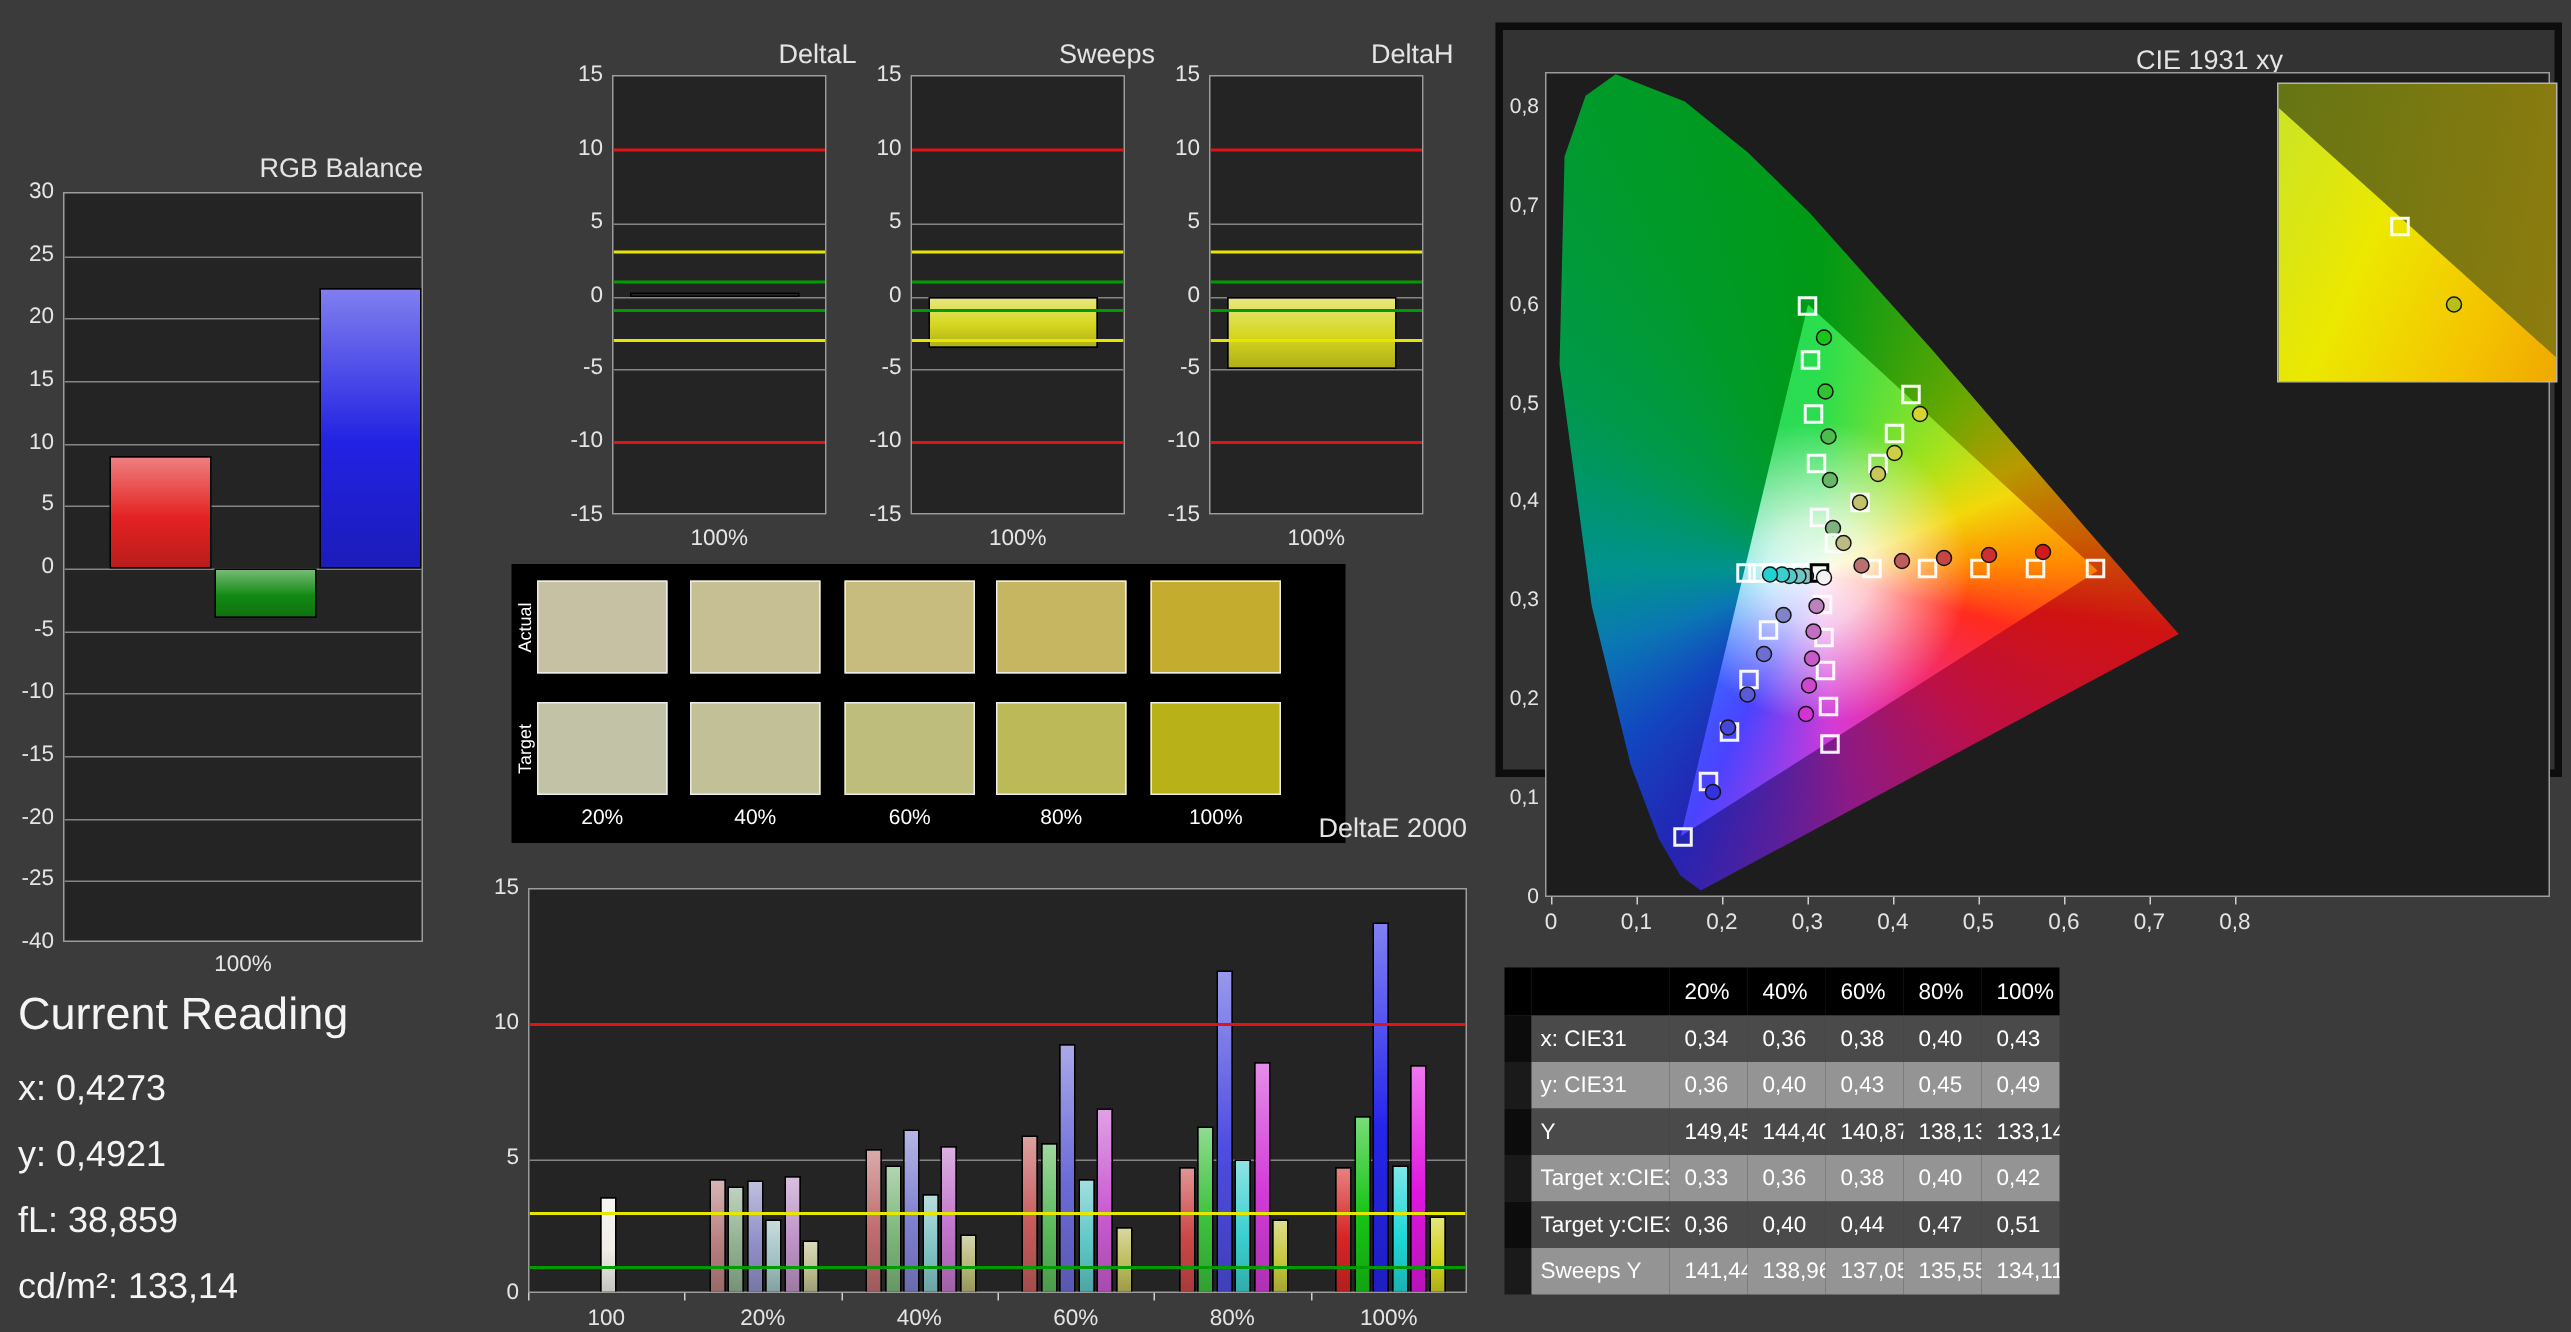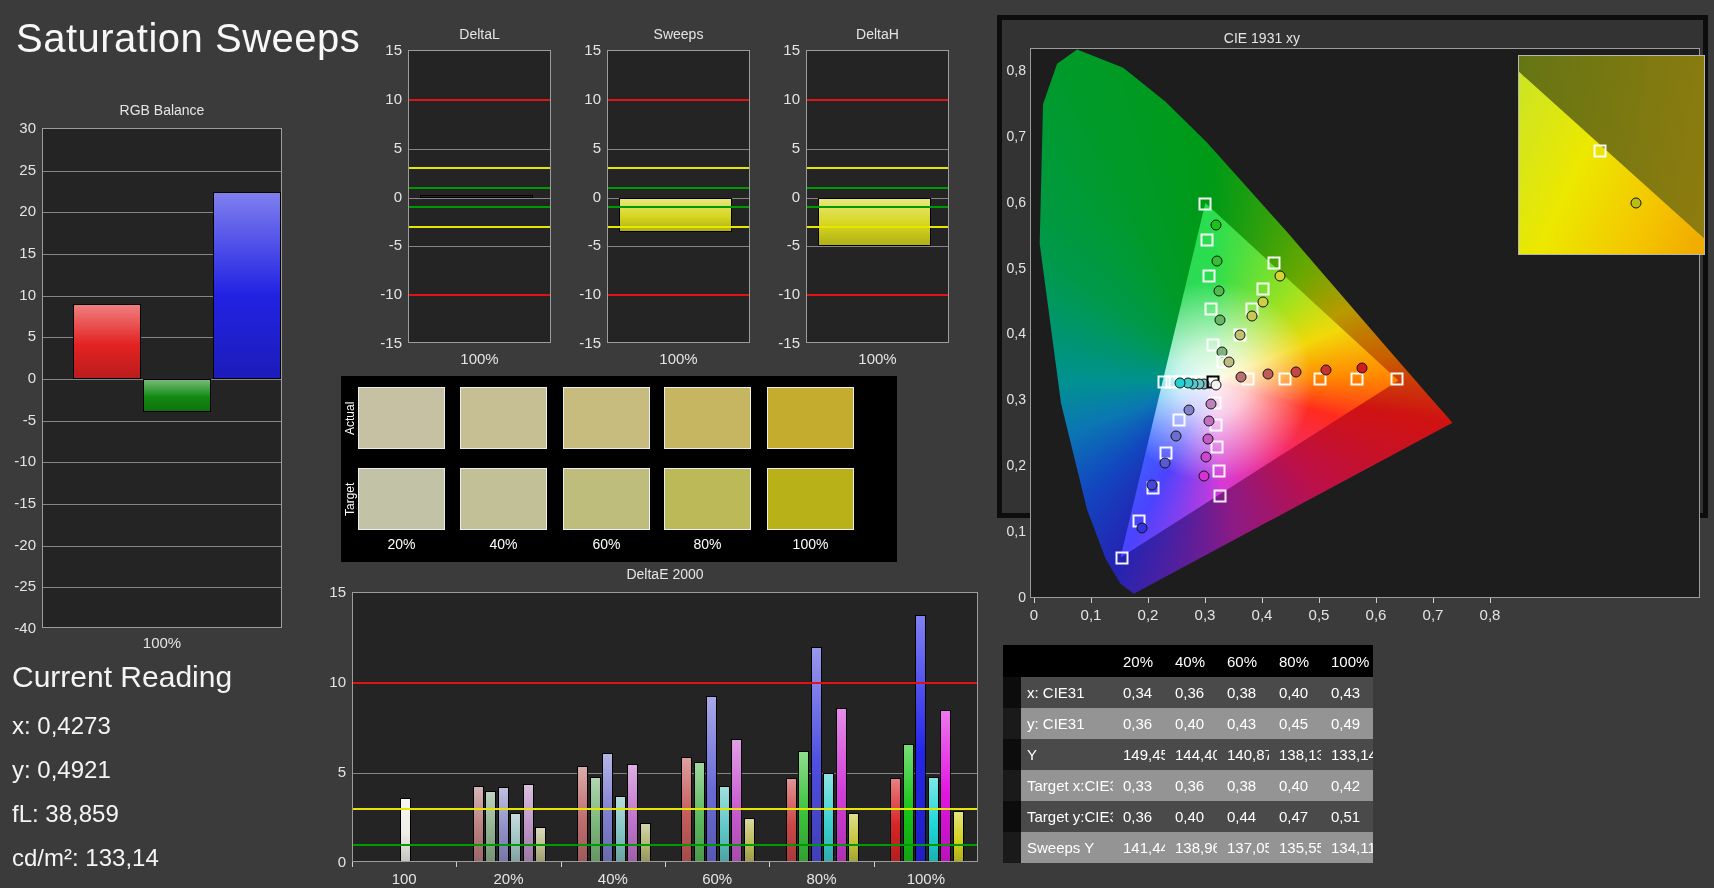--- a/index.html
+++ b/index.html
@@ -1,20 +1,20 @@
 <!DOCTYPE html>
 <html><head>
 <meta charset="utf-8">
 <style>
   html,body{margin:0;padding:0;background:#3b3b3b;}
   #app{position:relative;width:1714px;height:888px;background:#3b3b3b;overflow:hidden;
        font-family:"Liberation Sans",sans-serif;color:#ececec;}
   .abs{position:absolute;}
   .main-title{position:absolute;left:16px;top:16px;font-size:40px;font-weight:400;color:#f7f7f7;letter-spacing:0.5px;}
-  .chart-title{position:absolute;font-size:14px;color:#e4e4e4;text-align:center;white-space:nowrap;}
+  .chart-title{position:absolute;font-size:18px;color:#e4e4e4;text-align:right;white-space:nowrap;}
   .plot{position:absolute;background:#242424;border:1px solid #9c9c9c;box-sizing:border-box;overflow:hidden;}
   .gridline{position:absolute;left:0;right:0;height:1px;background:#858585;}
   .limitline{position:absolute;left:0;right:0;height:2px;}
   .bar{position:absolute;border:1px solid #000;box-sizing:border-box;}
   .ticklabel{position:absolute;font-size:15px;color:#e4e4e4;text-align:right;width:36px;white-space:nowrap;}
   .xlabel{position:absolute;font-size:15px;color:#e4e4e4;text-align:center;white-space:nowrap;}
   .xtick{position:absolute;width:1px;height:5px;background:#cfcfcf;}
   .swatch{position:absolute;border:1px solid #ececec;box-sizing:border-box;}
   .rowlab{position:absolute;color:#fff;font-size:12px;writing-mode:vertical-rl;transform:rotate(180deg);text-align:center;}
   .collab{position:absolute;color:#fff;font-size:14px;text-align:center;}
@@ -23,21 +23,20 @@
   .ci{position:absolute;width:11px;height:11px;border:1.5px solid #141414;border-radius:50%;box-sizing:border-box;transform:translate(-50%,-50%);}
   .tbl-row{position:absolute;display:flex;}
   .tbl-cell{box-sizing:border-box;display:flex;align-items:center;font-size:15px;color:#fff;padding-left:10px;white-space:nowrap;overflow:hidden;}
   .reading-head{position:absolute;left:12px;font-size:30px;color:#f4f4f4;}
   .reading-item{position:absolute;left:12px;font-size:24px;color:#f4f4f4;}
 </style>
 </head>
 <body>
 
 <div id="app">
-  <div class="main-title">Saturation Sweeps</div>
   <div id="rgb-chart">
       <div class="chart-title" style="left: 42px; top: 102px; width: 240px;">RGB Balance</div>
       <div class="plot" style="left: 42px; top: 128px; width: 240px; height: 500px;">
         <div class="gridline" style="top: 458.333px;"></div>
         <div class="gridline" style="top: 416.667px;"></div>
         <div class="gridline" style="top: 375px;"></div>
         <div class="gridline" style="top: 333.333px;"></div>
         <div class="gridline" style="top: 291.667px;"></div>
         <div class="gridline" style="top: 250px;"></div>
         <div class="gridline" style="top: 208.333px;"></div>
@@ -142,21 +141,21 @@
       <div class="swatch" style="left: 222px; top: 92px; width: 87px; height: 62px; background: rgb(190, 189, 124);"></div>
       <div class="swatch" style="left: 323px; top: 92px; width: 87px; height: 62px; background: rgb(188, 186, 88);"></div>
       <div class="swatch" style="left: 426px; top: 92px; width: 87px; height: 62px; background: rgb(185, 177, 24);"></div>
       <div class="collab" style="left: 17px; top: 160px; width: 87px;">20%</div>
       <div class="collab" style="left: 119px; top: 160px; width: 87px;">40%</div>
       <div class="collab" style="left: 222px; top: 160px; width: 87px;">60%</div>
       <div class="collab" style="left: 323px; top: 160px; width: 87px;">80%</div>
       <div class="collab" style="left: 426px; top: 160px; width: 87px;">100%</div>
     </div>
   <div id="deltae-chart">
-      <div class="chart-title" style="left: 352px; top: 566px; width: 626px;">DeltaE 2000</div>
+      <div class="chart-title" style="left: 352px; top: 542px; width: 626px;">DeltaE 2000</div>
       <div class="plot" style="left: 352px; top: 592px; width: 626px; height: 270px;">
         <div class="gridline" style="top: 180px;"></div>
         <div class="bar" style="left: 46.6667px; top: 205.2px; width: 11px; height: 64.8px; background: linear-gradient(rgb(246, 245, 241) 0%, rgb(239, 237, 230) 55%, rgb(196, 194, 189) 100%);"></div>
         <div class="bar" style="left: 119.75px; top: 192.6px; width: 11px; height: 77.4px; background: linear-gradient(rgb(214, 181, 181) 0%, rgb(185, 127, 127) 55%, rgb(152, 104, 104) 100%);"></div>
         <div class="bar" style="left: 132.25px; top: 198px; width: 11px; height: 72px; background: linear-gradient(rgb(190, 210, 190) 0%, rgb(143, 177, 143) 55%, rgb(117, 145, 117) 100%);"></div>
         <div class="bar" style="left: 144.75px; top: 194.4px; width: 11px; height: 75.6px; background: linear-gradient(rgb(191, 191, 223) 0%, rgb(144, 144, 200) 55%, rgb(118, 118, 164) 100%);"></div>
         <div class="bar" style="left: 157.25px; top: 219.6px; width: 11px; height: 50.4px; background: linear-gradient(rgb(199, 220, 220) 0%, rgb(159, 194, 194) 55%, rgb(130, 159, 159) 100%);"></div>
         <div class="bar" style="left: 169.75px; top: 190.8px; width: 11px; height: 79.2px; background: linear-gradient(rgb(217, 192, 222) 0%, rgb(189, 147, 198) 55%, rgb(155, 121, 162) 100%);"></div>
         <div class="bar" style="left: 182.25px; top: 234px; width: 11px; height: 36px; background: linear-gradient(rgb(217, 217, 189) 0%, rgb(189, 189, 142) 55%, rgb(155, 155, 116) 100%);"></div>
         <div class="bar" style="left: 224.083px; top: 172.8px; width: 11px; height: 97.2px; background: linear-gradient(rgb(218, 171, 171) 0%, rgb(192, 110, 110) 55%, rgb(157, 90, 90) 100%);"></div>

